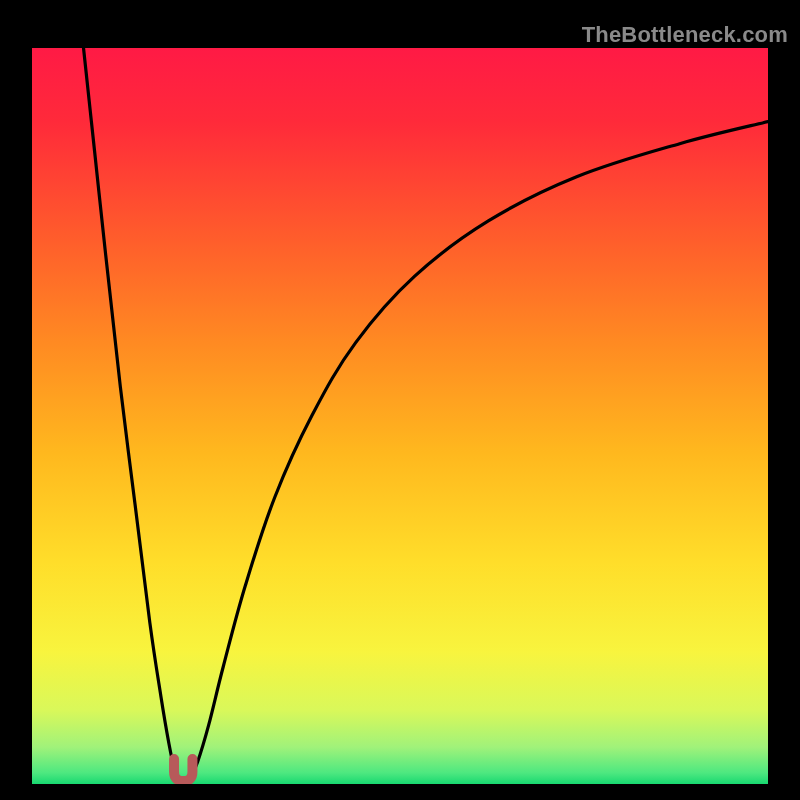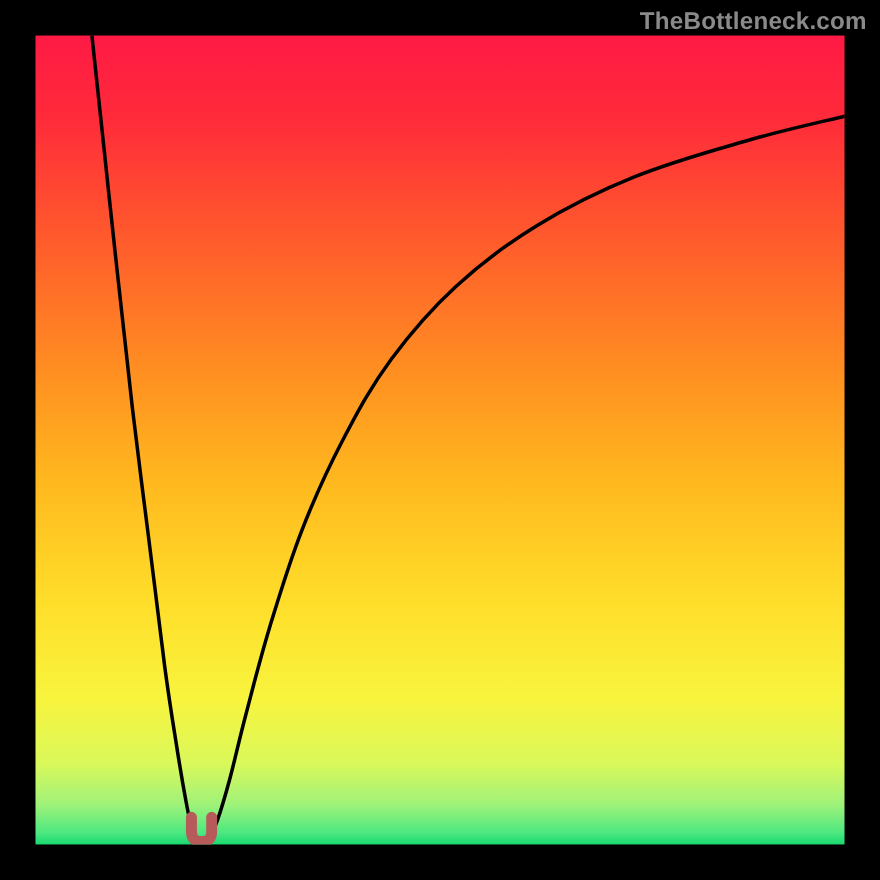--- a/index.html
+++ b/index.html
@@ -6,21 +6,21 @@
     margin: 0;
     padding: 0;
     width: 800px;
     height: 800px;
     background: #000;
     overflow: hidden;
   }
   .frame {
     position: absolute;
     left: 0;
-    top: 0;
+    top: 16px;
     width: 800px;
     height: 700px;
     background: #000;
   }
   .plot-area {
     position: absolute;
     left: 32px;
     top: 32px;
     width: 736px;
     height: 736px;

